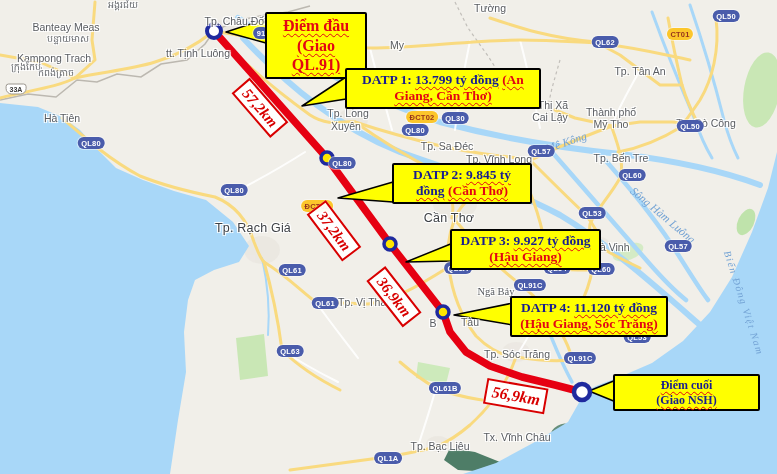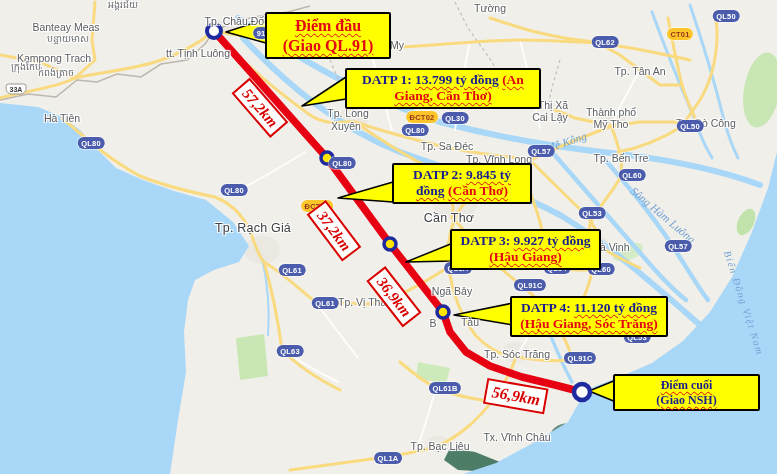--- a/index.html
+++ b/index.html
@@ -20,21 +20,21 @@
   .by{background:#fcc62b;color:#96341c;box-shadow:0 0 0 1px rgba(255,255,255,.45);}
   .shield{position:absolute;transform:translate(-50%,-50%);background:#fff;border:1px solid #9b968e;
           color:#3a3a3a;font:bold 7px "Liberation Sans",sans-serif;padding:1px 3px;
           border-radius:3px 3px 6px 6px;white-space:nowrap;}
   .km{position:absolute;background:rgba(255,255,255,.95);border:2px solid #d80000;color:#d80000;
       font-family:"Liberation Serif",serif;font-style:italic;font-weight:bold;
       padding:0 5px;line-height:1.35;white-space:nowrap;}
   .callout{position:absolute;background:#ffff00;border:2px solid #000;border-radius:2px;text-align:center;
            font-family:"Liberation Serif",serif;font-weight:bold;padding:2px 6px;box-sizing:border-box;
            line-height:1.22;z-index:5;}
-  .co-start{left:265px;top:12px;width:126px;font-size:16px;}
+  .co-start{left:265px;top:12px;width:102px;font-size:16px;}
   .co-datp1{left:345px;top:68px;width:196px;font-size:13.5px;}
   .co-datp2{left:392px;top:163px;width:140px;font-size:13.5px;}
   .co-datp3{left:450px;top:229px;width:151px;font-size:13.5px;}
   .co-datp4{left:510px;top:296px;width:158px;font-size:13.5px;}
   .co-end{left:613px;top:374px;width:147px;font-size:12px;}
   .c-navy{color:#181d8f;}
   .c-red{color:#e30613;}
   .sq{text-decoration-line:underline;text-decoration-style:wavy;text-decoration-color:#e30613;
       text-decoration-thickness:1px;text-underline-offset:2px;}
 </style>
@@ -151,21 +151,21 @@
   <div id="labels">
       <div class="pl" style="left: 198px; top: 53px;">tt. Tịnh Luông</div>
       <div class="pl" style="left: 237px; top: 21px;">Tp. Châu Đốc</div>
       <div class="pl" style="left: 348px; top: 113px;">Tp. Long</div>
       <div class="pl" style="left: 346px; top: 126px;">Xuyên</div>
       <div class="pl plc" style="left: 253px; top: 228px;">Tp. Rạch Giá</div>
       <div class="pl plc" style="left: 449px; top: 218px;">Cần Thơ</div>
       <div class="pl" style="left: 447px; top: 146px;">Tp. Sa Đéc</div>
       <div class="pl" style="left: 499px; top: 159px;">Tp. Vĩnh Long</div>
       <div class="pl" style="left: 368px; top: 302px;">Tp. Vị Thanh</div>
-      <div class="pl" style="left: 452px; top: 291px;">Ngã Bảy</div>
+      <div class="pl" style="left: 496px; top: 291px; font-family: Liberation Serif, serif;">Ngã Bảy</div>
       <div class="pl" style="left: 433px; top: 323px;">B</div>
       <div class="pl" style="left: 470px; top: 322px;">Tàu</div>
       <div class="pl" style="left: 517px; top: 354px;">Tp. Sóc Trăng</div>
       <div class="pl" style="left: 440px; top: 446px;">Tp. Bạc Liêu</div>
       <div class="pl" style="left: 517px; top: 437px;">Tx. Vĩnh Châu</div>
       <div class="pl" style="left: 640px; top: 71px;">Tp. Tân An</div>
       <div class="pl" style="left: 553px; top: 105px;">Thị Xã</div>
       <div class="pl" style="left: 550px; top: 117px;">Cai Lậy</div>
       <div class="pl" style="left: 611px; top: 112px;">Thành phố</div>
       <div class="pl" style="left: 611px; top: 124px;">Mỹ Tho</div>

